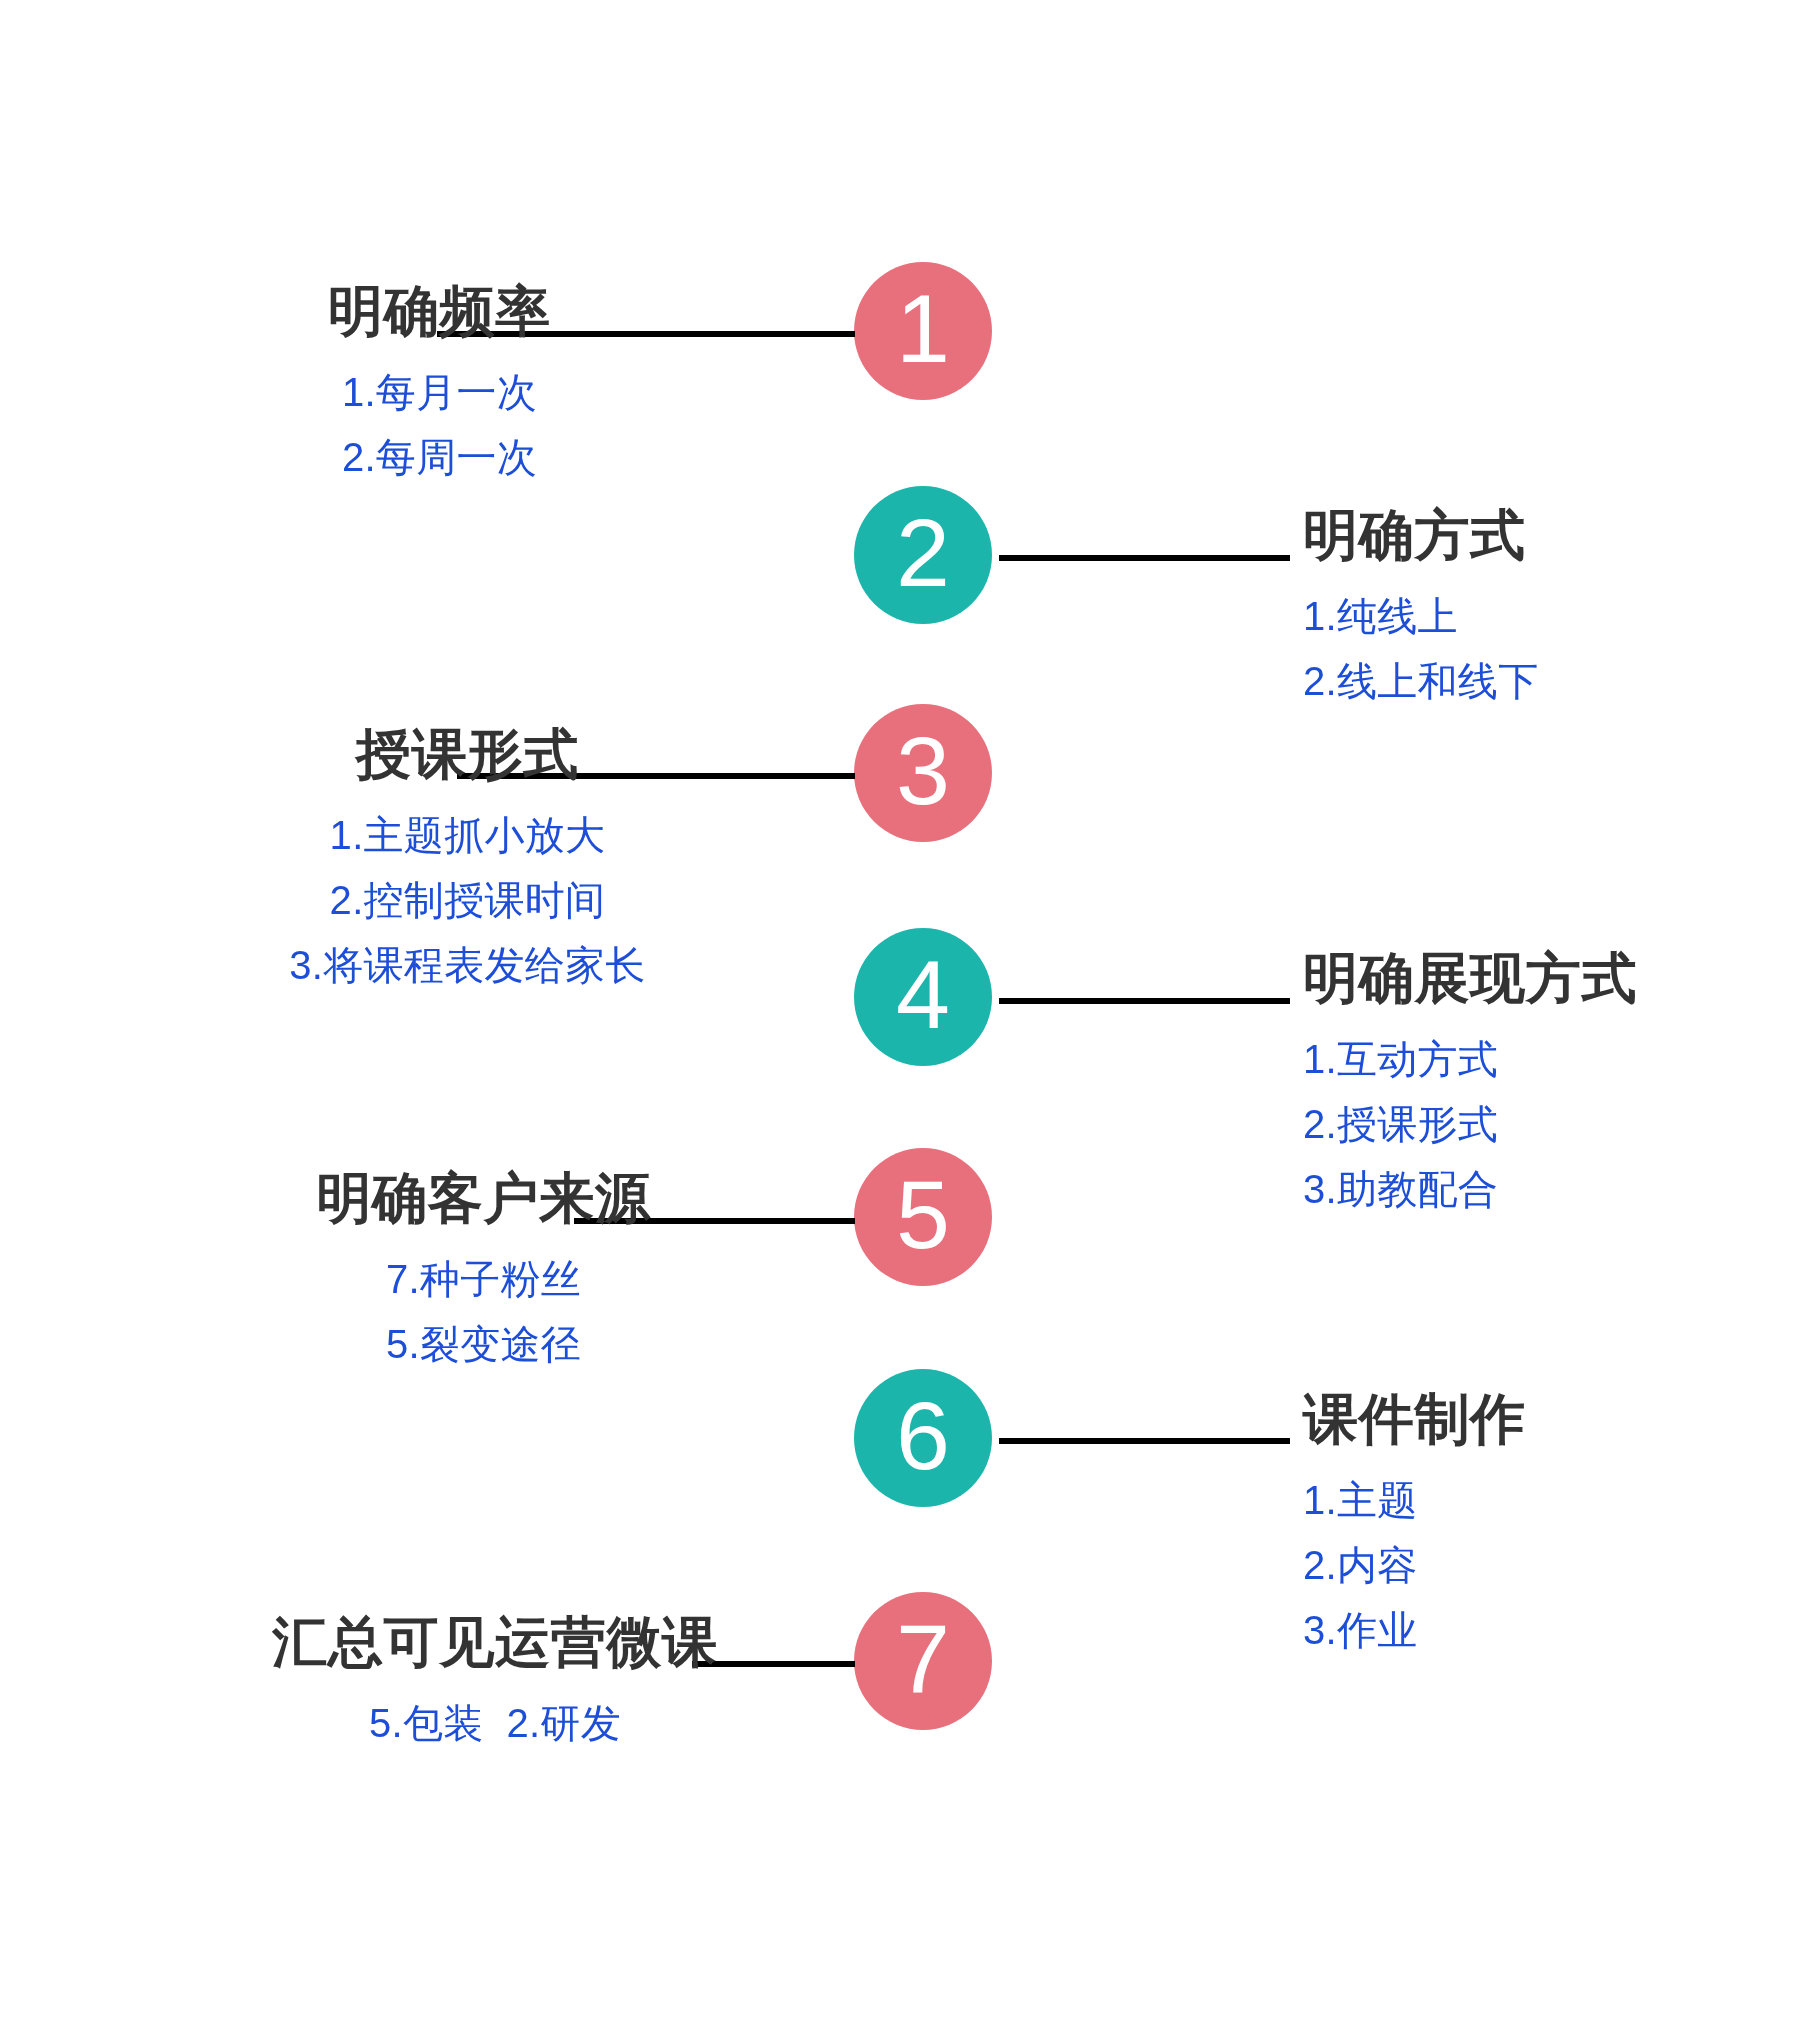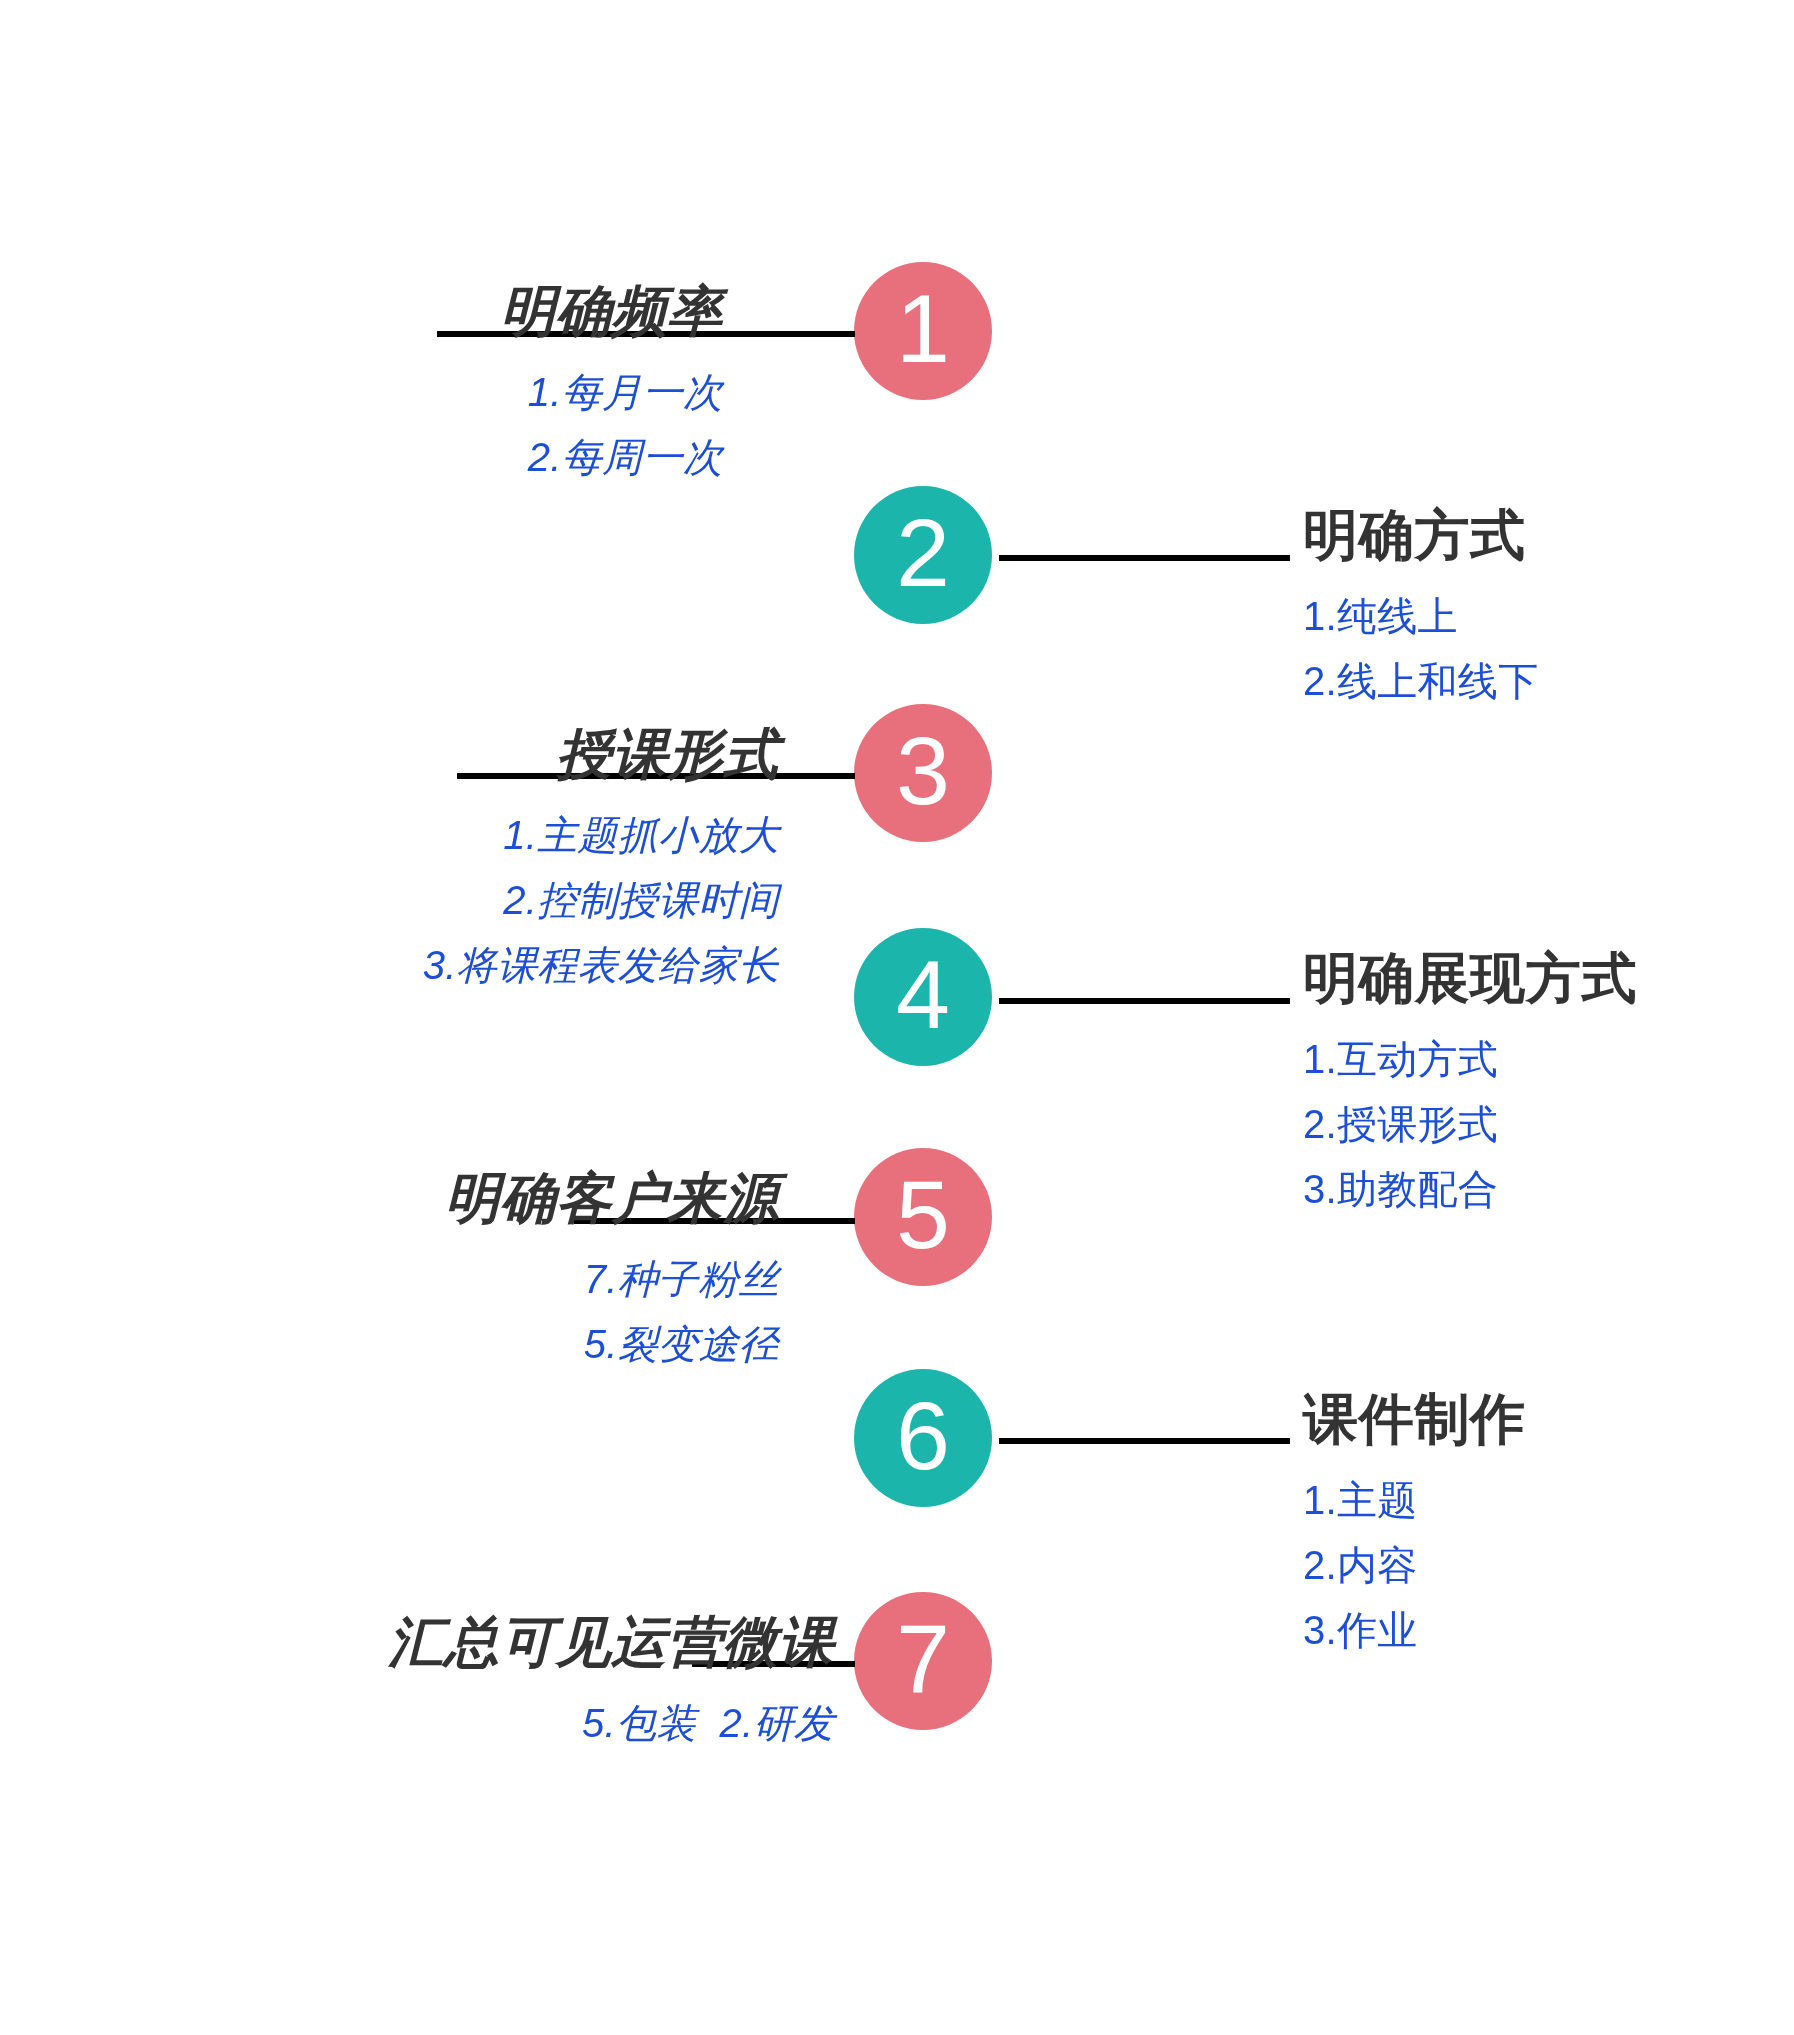--- a/index.html
+++ b/index.html
@@ -56,21 +56,21 @@
     margin-top: 21px;
   }
   .block .bullet {
     font-size: 40px;
     font-weight: 400;
     color: #1d4ed8;
     line-height: 1.62;
     white-space: pre;
     letter-spacing: 0.3px;
   }
-  .block.left { text-align: right; font-style: italic; }
+  .block.left { text-align: center; }
   .block.right { text-align: left; }
 </style>
 </head>
 <body>
 
 <div id="canvas">
 
   <div class="marker pink" style="left:854px; top:262px;">
     <span>1</span>
   </div>
@@ -118,21 +118,21 @@
       <div class="bullet">1.互动方式</div>
       <div class="bullet">2.授课形式</div>
       <div class="bullet">3.助教配合</div>
     </div>
   </div>
 
   <div class="marker pink" style="left:854px; top:1148px;">
     <span>5</span>
   </div>
   <div class="connector" style="left:574px; top:1218px; width:281px;"></div>
-  <div class="block left" style="left:156px; top:1171px; width:623px;">
+  <div class="block left" style="left:172px; top:1171px; width:623px;">
     <div class="heading">明确客户来源</div>
     <div class="bullets">
       <div class="bullet">7.种子粉丝</div>
       <div class="bullet">5.裂变途径</div>
     </div>
   </div>
 
   <div class="marker teal" style="left:854px; top:1369px;">
     <span>6</span>
   </div>

